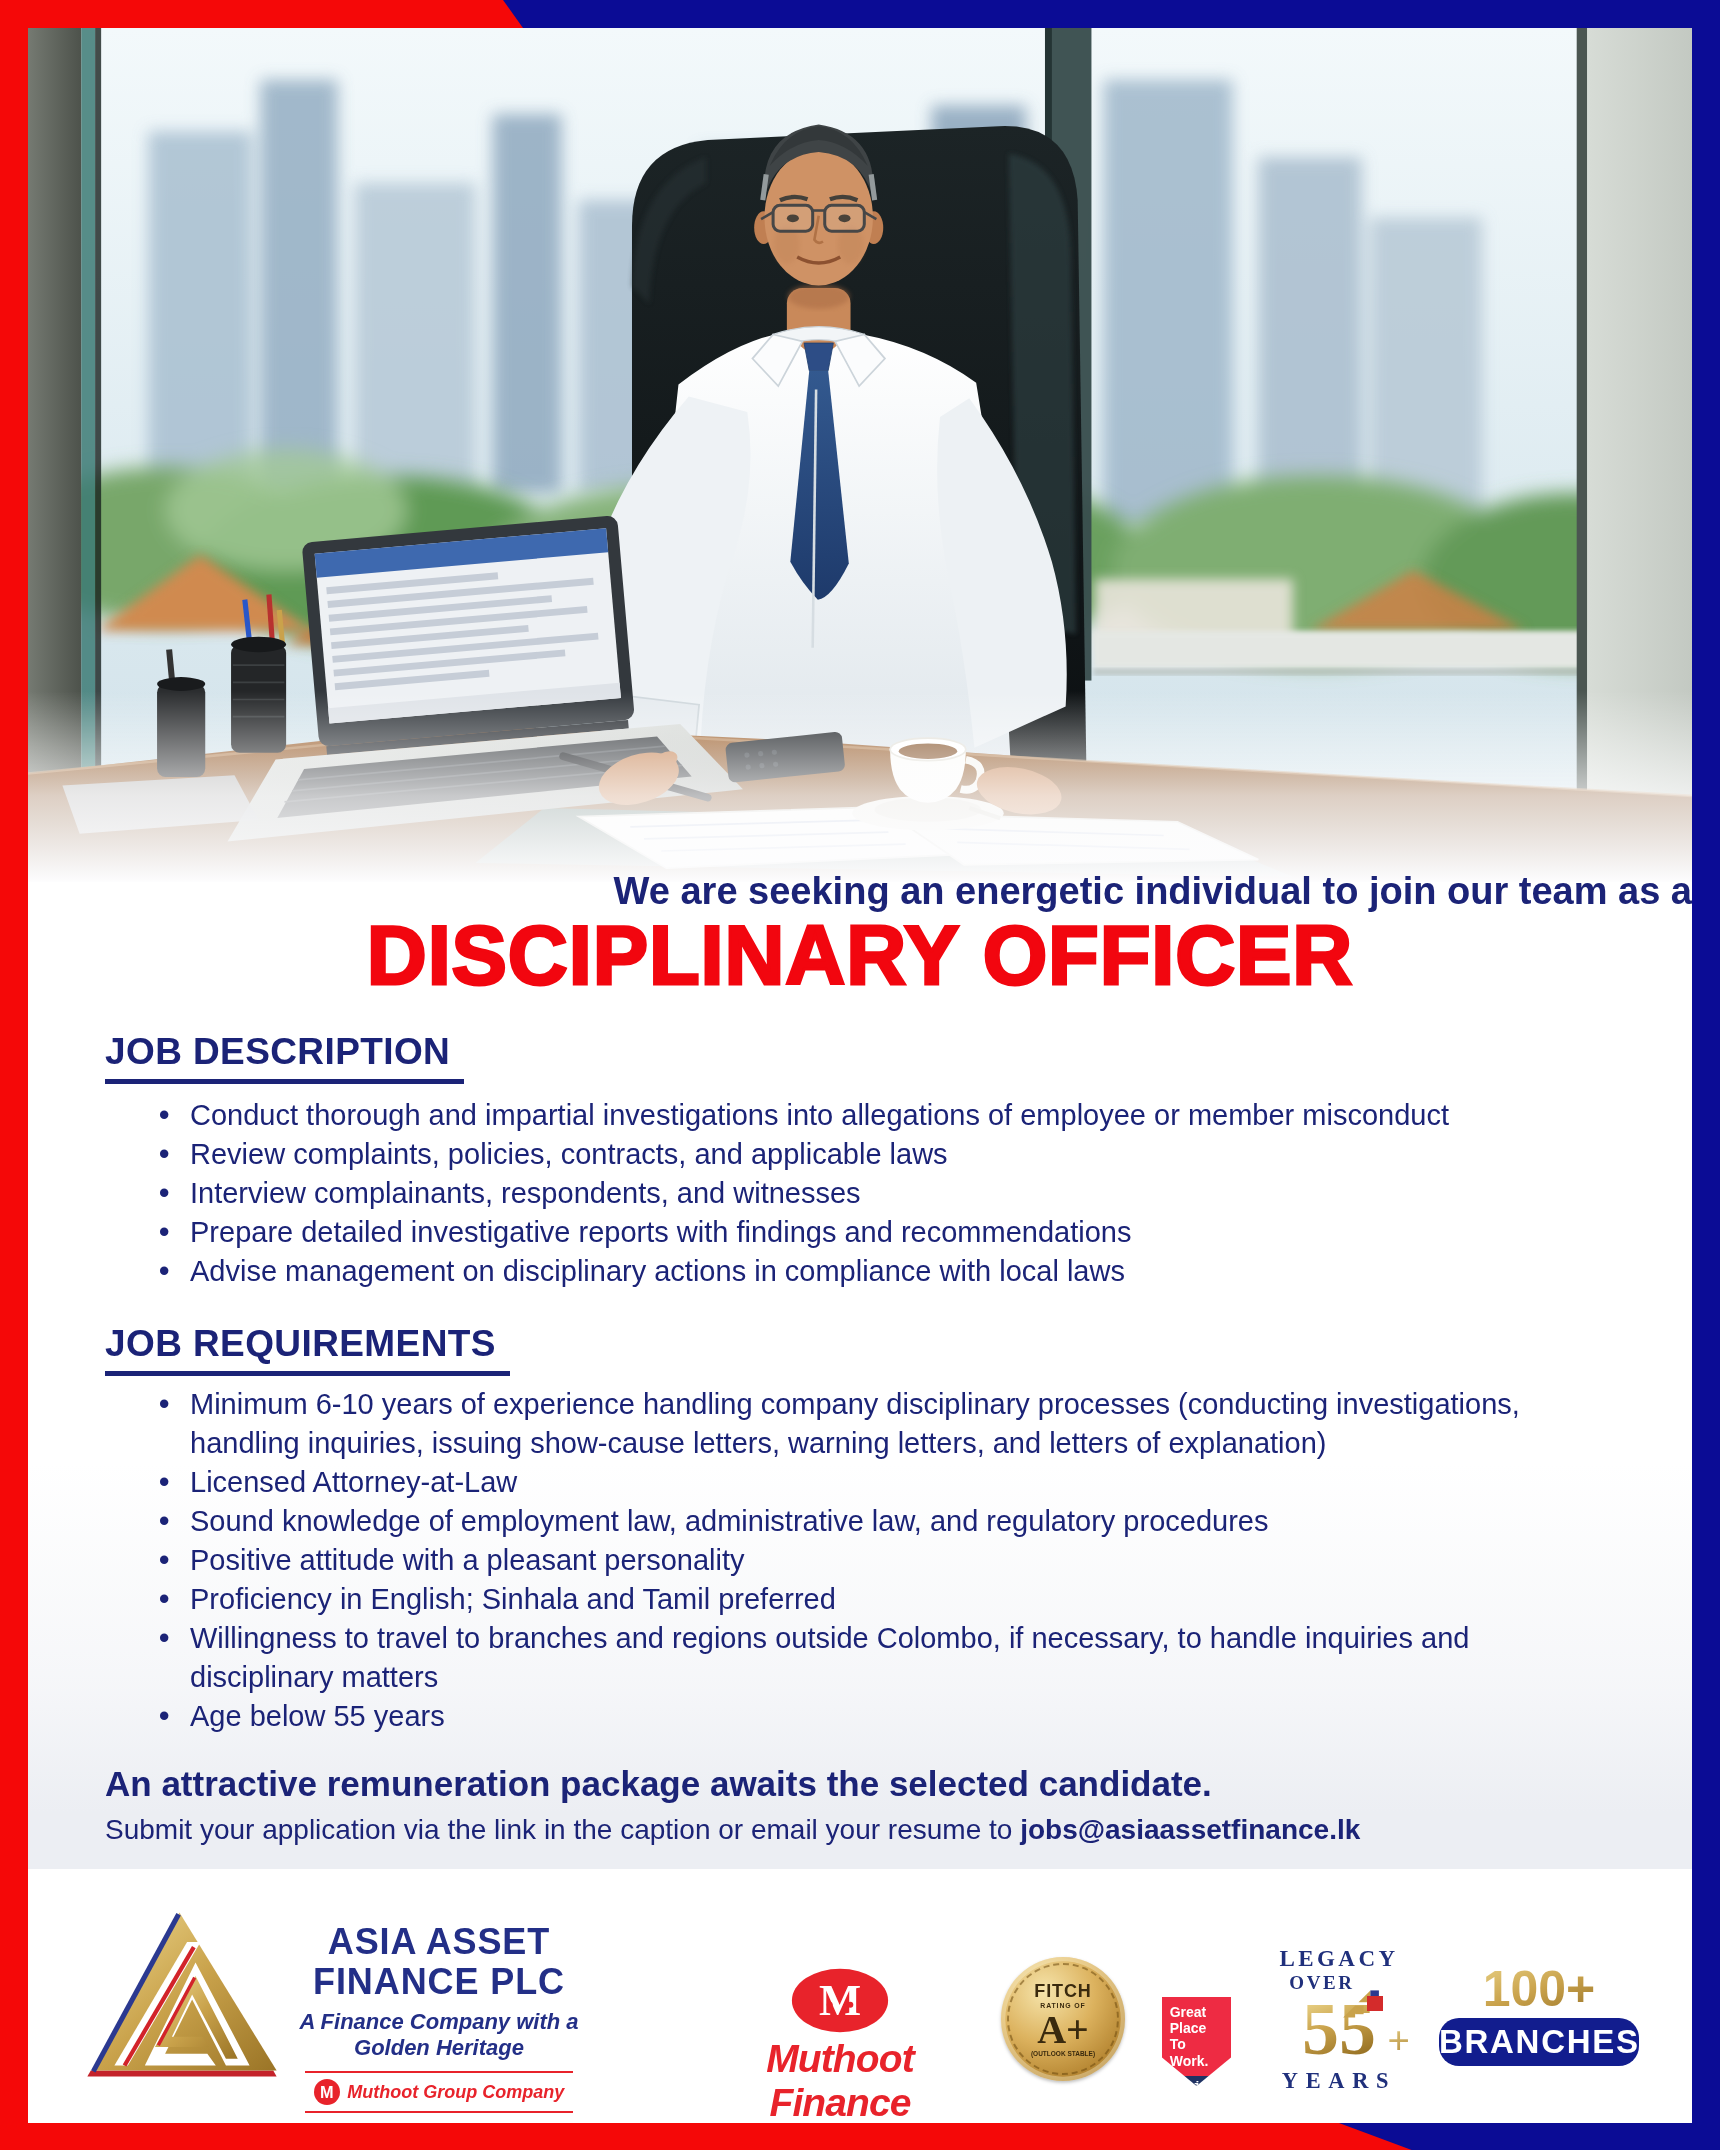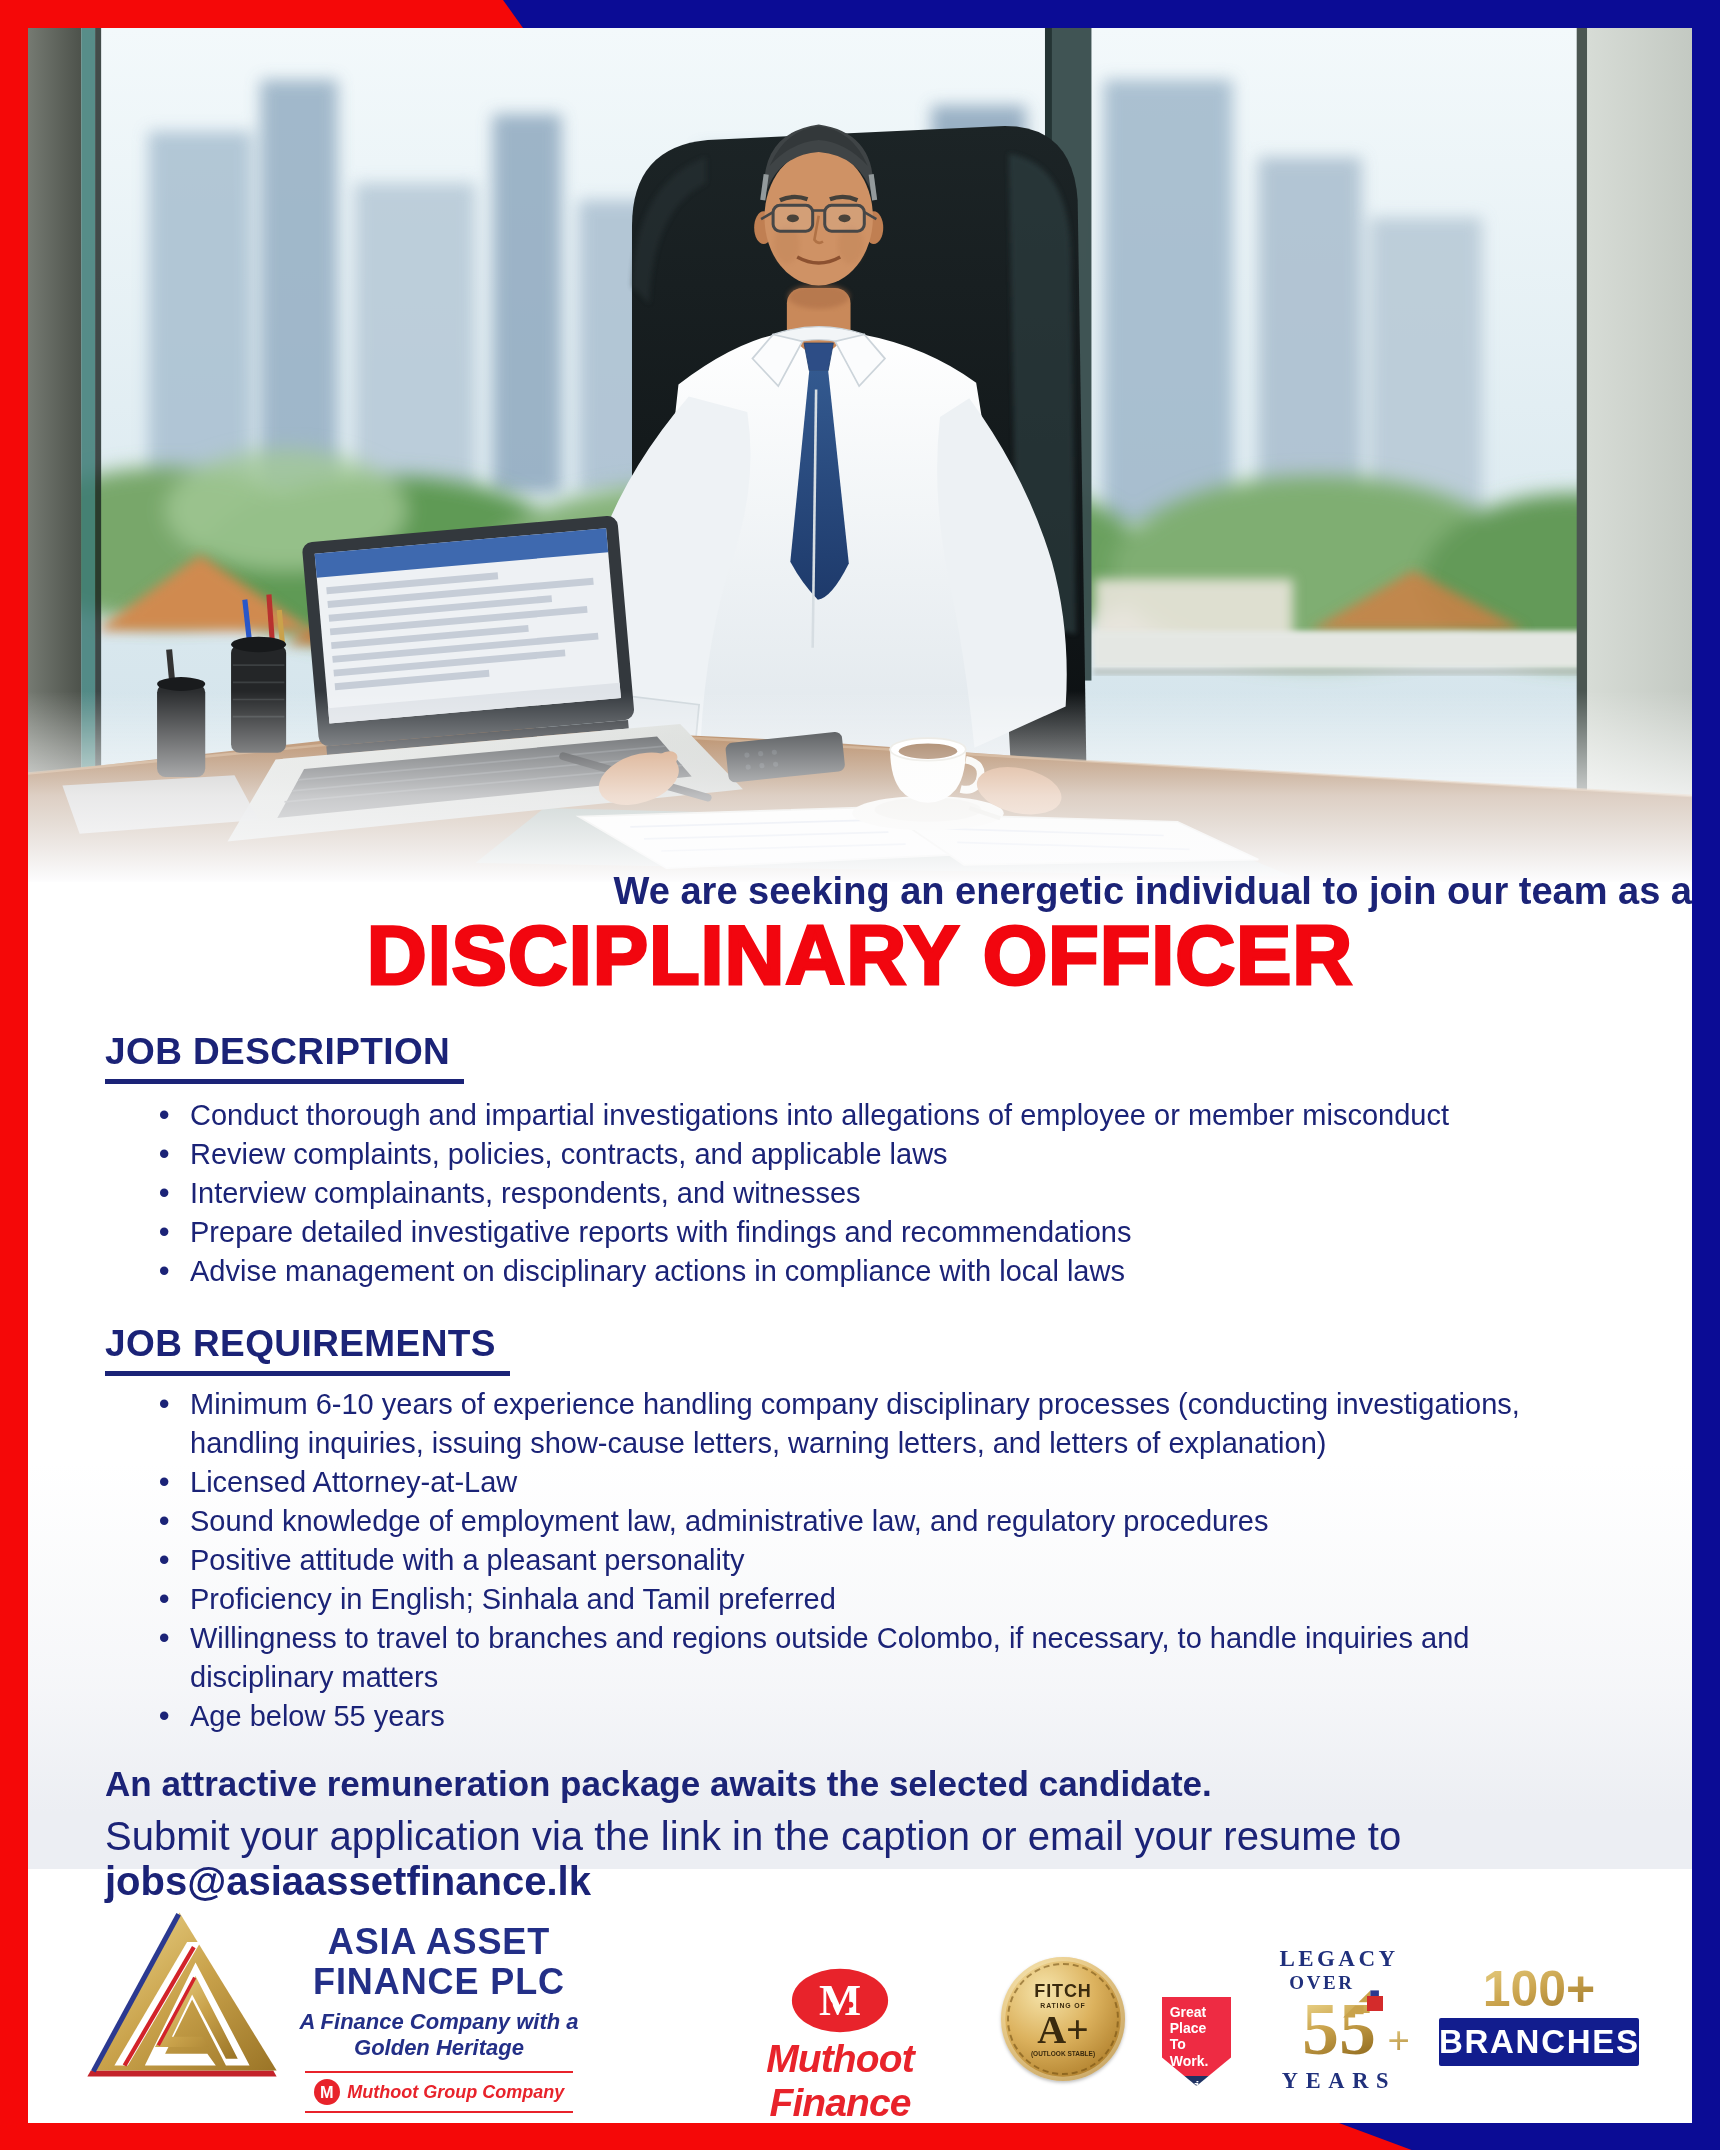--- a/index.html
+++ b/index.html
@@ -46,21 +46,21 @@
   .section-heading{position:absolute;left:105px;font-size:37px;font-weight:700;color:var(--ink);
     letter-spacing:0.4px;padding:0 13.8px 6px 0;border-bottom:5.2px solid var(--ink);z-index:5;}
   .h-desc{top:1031px;}
   .h-req{top:1323px;}
   ul.bullets{position:absolute;left:157px;width:1454px;list-style:none;z-index:5;}
   .l-desc{top:1096px;}
   .l-req{top:1385px;}
   ul.bullets li{position:relative;padding-left:33px;font-size:29px;line-height:39px;color:var(--ink);}
   ul.bullets li::before{content:"\2022";position:absolute;left:1.7px;top:-0.9px;font-size:31px;color:var(--ink);}
   .closing1{position:absolute;left:105px;top:1764px;font-size:35px;font-weight:700;color:var(--ink);z-index:5;}
-  .closing2{position:absolute;left:105px;top:1814px;font-size:40px;color:var(--ink);z-index:5;}
+  .closing2{position:absolute;left:105px;top:1814px;font-size:28px;color:var(--ink);z-index:5;}
   .closing2 .email{font-weight:700;text-decoration:none;color:var(--ink);}
   
   .aaf-logo{position:absolute;left:84px;top:1910px;width:196px;height:169px;z-index:5;}
   .aaf-text{position:absolute;left:284px;top:1922px;width:310px;text-align:center;z-index:5;}
   .aaf-name{font-size:36px;line-height:40px;font-weight:700;color:var(--aaf-navy);letter-spacing:0.9px;}
   .aaf-tag{margin-top:6.9px;font-size:22px;font-style:italic;font-weight:700;color:var(--aaf-navy);}
   .aaf-group{margin:10.3px auto 0;width:268px;border-top:2.6px solid var(--mred);border-bottom:2.6px solid var(--mred);
     padding:6px 0;display:flex;align-items:center;justify-content:center;gap:7.7px;}
   .aaf-group .mg-circle{width:26px;height:26px;border-radius:50%;background:var(--mred);color:#fff;
     font-weight:700;font-size:16.3px;line-height:26px;text-align:center;flex:0 0 auto;}
@@ -95,21 +95,21 @@
     -webkit-background-clip:text;background-clip:text;color:transparent;}
   .legacy .redsq{position:absolute;right:-6.9px;top:5.2px;width:15.5px;height:15.5px;background:#D42B2B;}
   .legacy .plus{position:absolute;right:-34px;top:26px;font-size:40px;font-weight:700;
     background:linear-gradient(160deg,#EED98F,#A87E2E);-webkit-background-clip:text;background-clip:text;color:transparent;}
   .legacy .arrows{position:absolute;right:-5.2px;top:-3.4px;}
   .legacy .lg3{font-size:22.4px;font-weight:700;letter-spacing:7.7px;margin-top:1.7px;}
   .branches{position:absolute;left:1439px;top:1963px;width:200px;text-align:center;z-index:5;}
   .branches .b-count{font-size:50px;line-height:52px;font-weight:700;
     background:linear-gradient(160deg,#EED98F 5%,#C9A24B 50%,#8F6A22 95%);
     -webkit-background-clip:text;background-clip:text;color:transparent;}
-  .branches .b-pill{margin-top:3.4px;background:var(--pill-navy);border-radius:2px;height:48px;
+  .branches .b-pill{margin-top:3.4px;background:var(--pill-navy);border-radius:20px;height:48px;
     color:#fff;font-size:33px;font-weight:700;letter-spacing:1.7px;line-height:48px;}
 </style>
 </head>
 <body>
 
 <div class="poster">
 
   <div class="bg-tint"></div>
 
   <svg class="hero" viewBox="0 0 1934 992" preserveAspectRatio="none">

